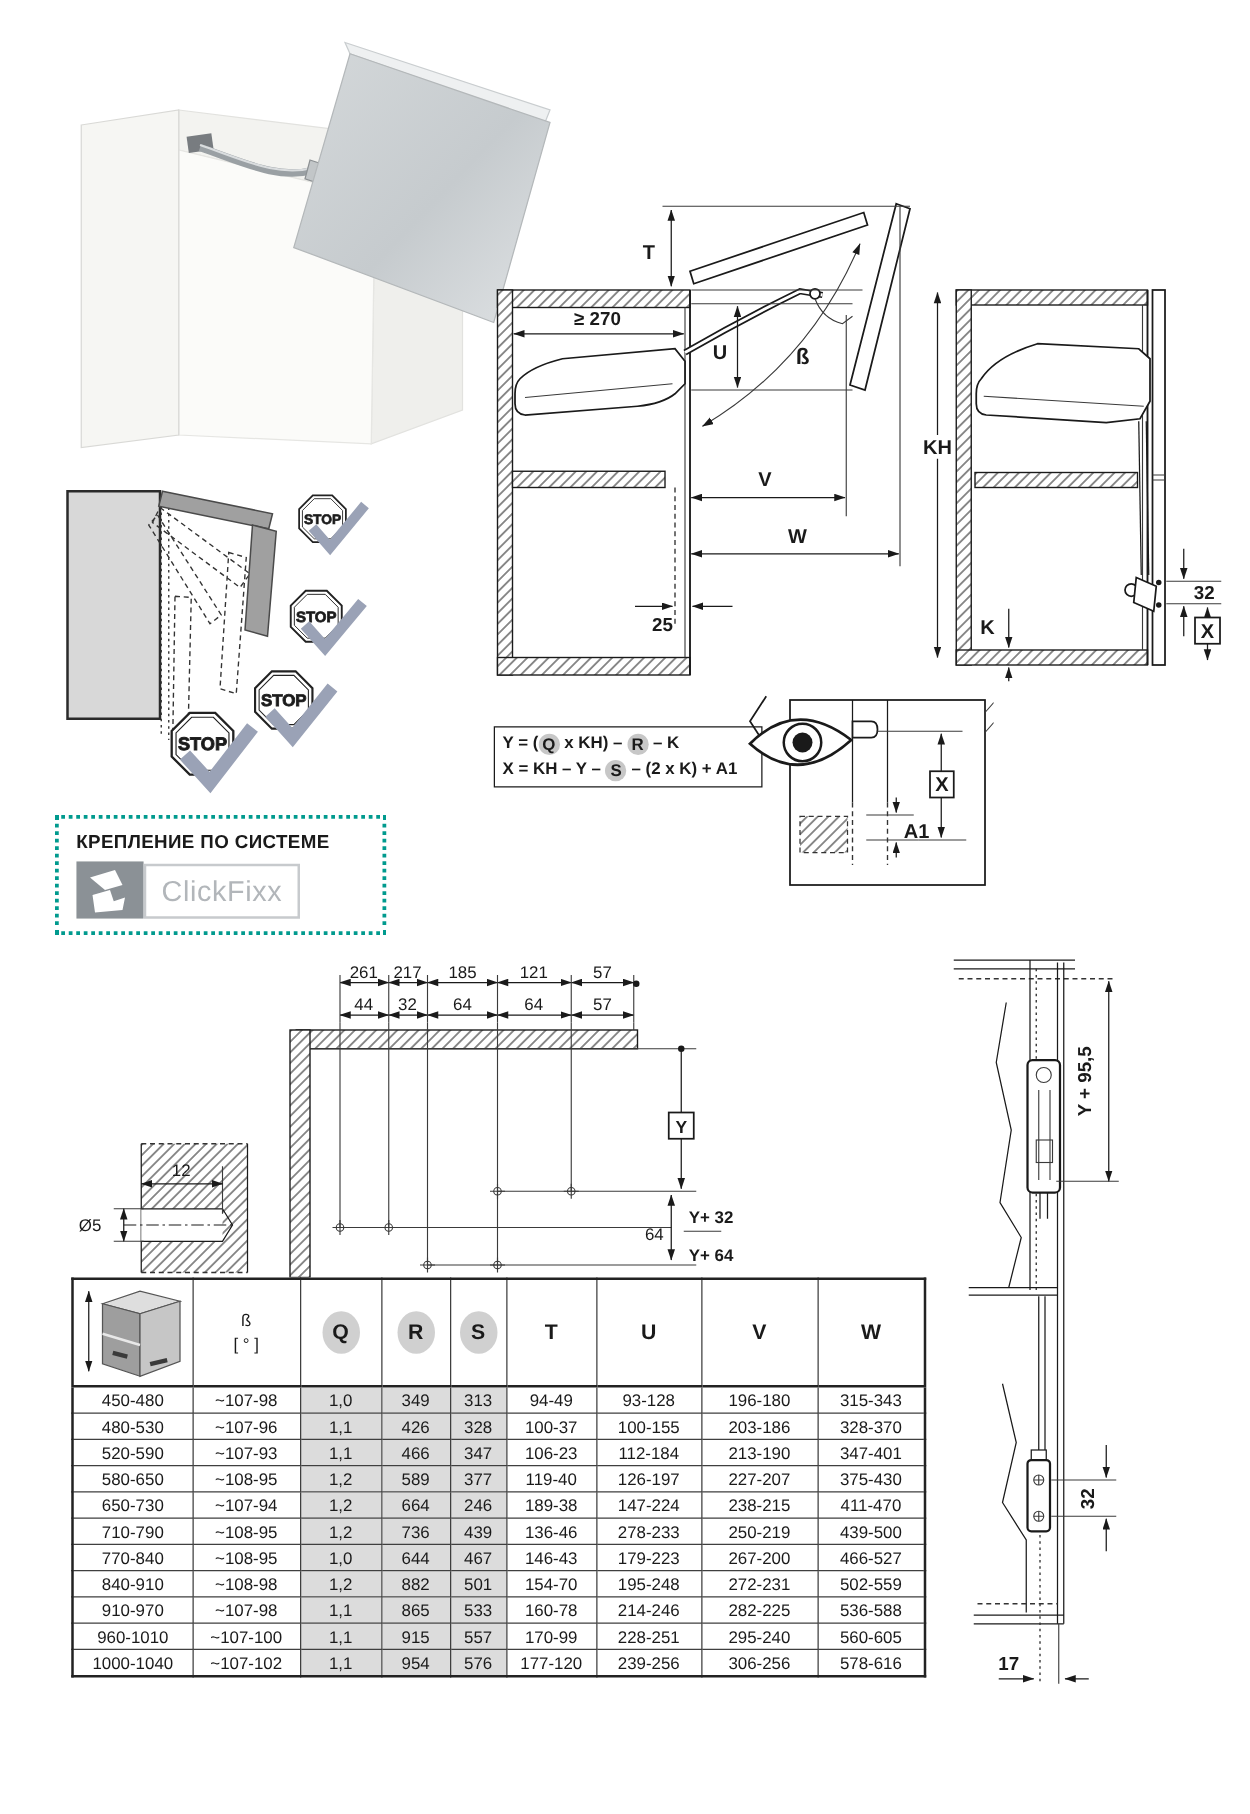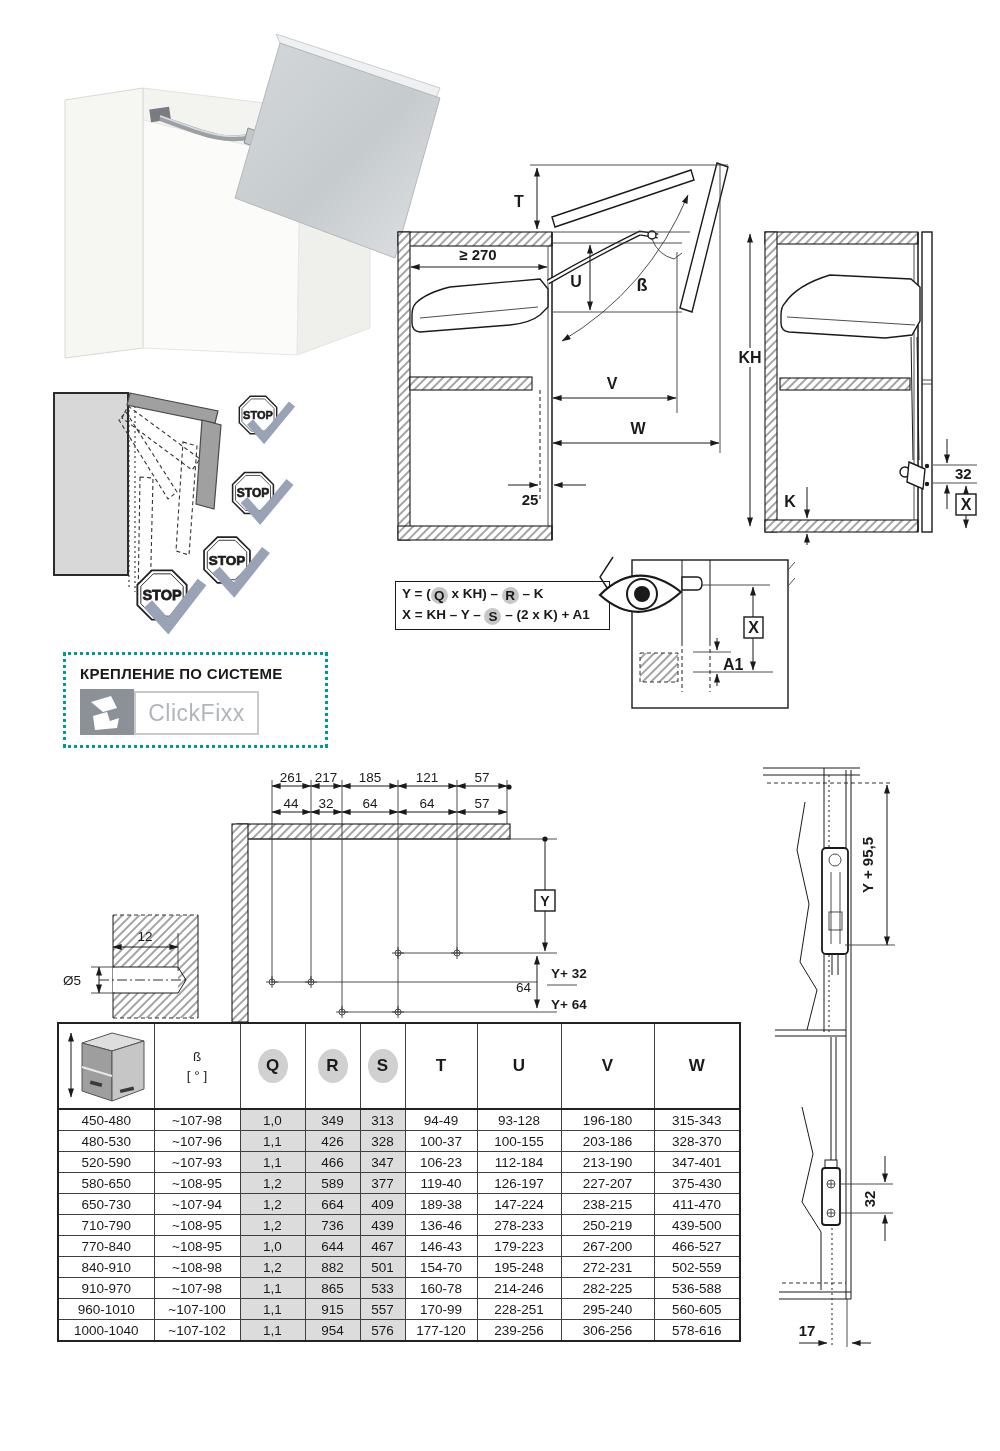--- a/index.html
+++ b/index.html
@@ -16,21 +16,21 @@
   .dash{stroke:#333;stroke-width:1.1;fill:none;stroke-dasharray:4 3;}
   .dot{stroke:#333;stroke-width:1.1;fill:none;stroke-dasharray:2 3;}
   .hatchf{fill:url(#hatch);stroke:#1a1a1a;stroke-width:1.1;}
   .wh{fill:#fff;stroke:#1a1a1a;stroke-width:1.4;}
   
   #formula{left:395px;top:545px;width:201px;height:45px;border:1.6px solid #1a1a1a;
            background:#fff;font-size:13.5px;font-weight:bold;line-height:21px;padding:1px 6px;white-space:nowrap;margin-top:36px;}
   .circ{display:inline-block;width:17px;height:17px;line-height:17px;border-radius:50%;
         background:#c7c7c7;text-align:center;vertical-align:-2px;}
   
-  #clickfixx{left:63px;top:652px;width:259px;height:90px;border:3px dotted #009a8e;background:#fff;}
+  #clickfixx{left:44px;top:652px;width:259px;height:90px;border:3px dotted #009a8e;background:#fff;}
   #cf-title{position:absolute;left:14px;top:10px;font-size:15px;font-weight:bold;letter-spacing:.3px;}
   #cf-logos{position:absolute;left:14px;top:34px;display:flex;align-items:flex-end;}
   #cf-brandbox{border:2px solid #c7cacd;width:121px;height:40px;display:flex;align-items:center;justify-content:center;}
   #cf-brand{font-size:23px;color:#b2b6ba;letter-spacing:.5px;}
   
   #spec-table{position:absolute;left:57px;top:1022px;border-collapse:collapse;table-layout:fixed;
               border:2px solid #222;background:#fff;}
   #spec-table td,#spec-table th{border:1px solid #3f3f3f;text-align:center;vertical-align:middle;
               font-size:13.5px;font-weight:normal;padding:0;height:20px;overflow:hidden;}
   #spec-table thead th{height:84px;border-bottom:2px solid #222;}
@@ -513,21 +513,21 @@
           <td>119-40</td>
           <td>126-197</td>
           <td>227-207</td>
           <td>375-430</td>
         </tr>
         <tr>
           <td>650-730</td>
           <td>~107-94</td>
           <td class="shade">1,2</td>
           <td class="shade">664</td>
-          <td class="shade">409</td>
+          <td class="shade">246</td>
           <td>189-38</td>
           <td>147-224</td>
           <td>238-215</td>
           <td>411-470</td>
         </tr>
         <tr>
           <td>710-790</td>
           <td>~108-95</td>
           <td class="shade">1,2</td>
           <td class="shade">736</td>

